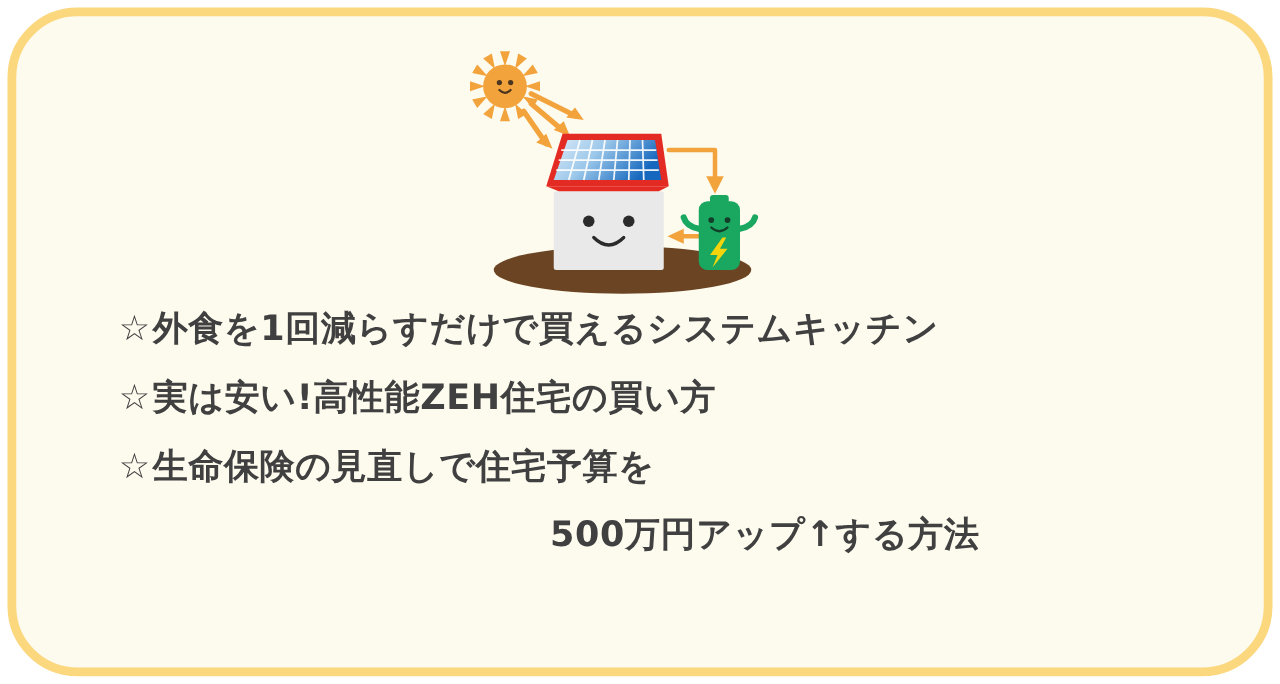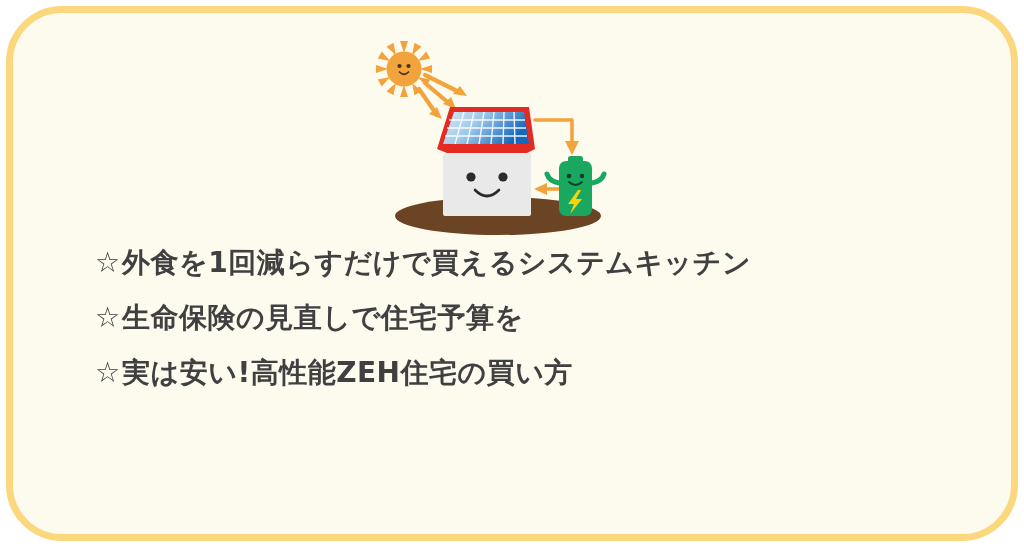--- a/index.html
+++ b/index.html
@@ -158,17 +158,18 @@
       <path d="M229 152 q10 -2 12 -9" stroke="#1AA861" stroke-width="5" fill="none" stroke-linecap="round"></path>
       <circle cx="206" cy="145" r="2.3" fill="#123E2A"></circle>
       <circle cx="219" cy="145" r="2.3" fill="#123E2A"></circle>
       <path d="M206 151 q6.5 6 13 0" stroke="#123E2A" stroke-width="1.8" fill="none" stroke-linecap="round"></path>
       <polygon points="215,159 205,173 211,173 207,183 219,168 213,168 218,159" fill="#F5D40B"></polygon>
     </svg>
   </div>
 
   <div id="textblock">
     <div class="line"><span class="star">☆</span><span>外食を1回減らすだけで買えるシステムキッチン</span></div>
+    <div class="line"><span class="star">☆</span><span>実は安い!高性能ZEH住宅の買い方</span></div>
     <div class="line"><span class="star">☆</span><span>生命保険の見直しで住宅予算を</span></div>
-    <div class="line"><span class="star">☆</span><span>実は安い!高性能ZEH住宅の買い方</span></div>
+    <div class="line indented"><span class="star"></span><span>500万円アップ↑する方法</span></div>
   </div>
 
 </div>
 
 </body></html>

